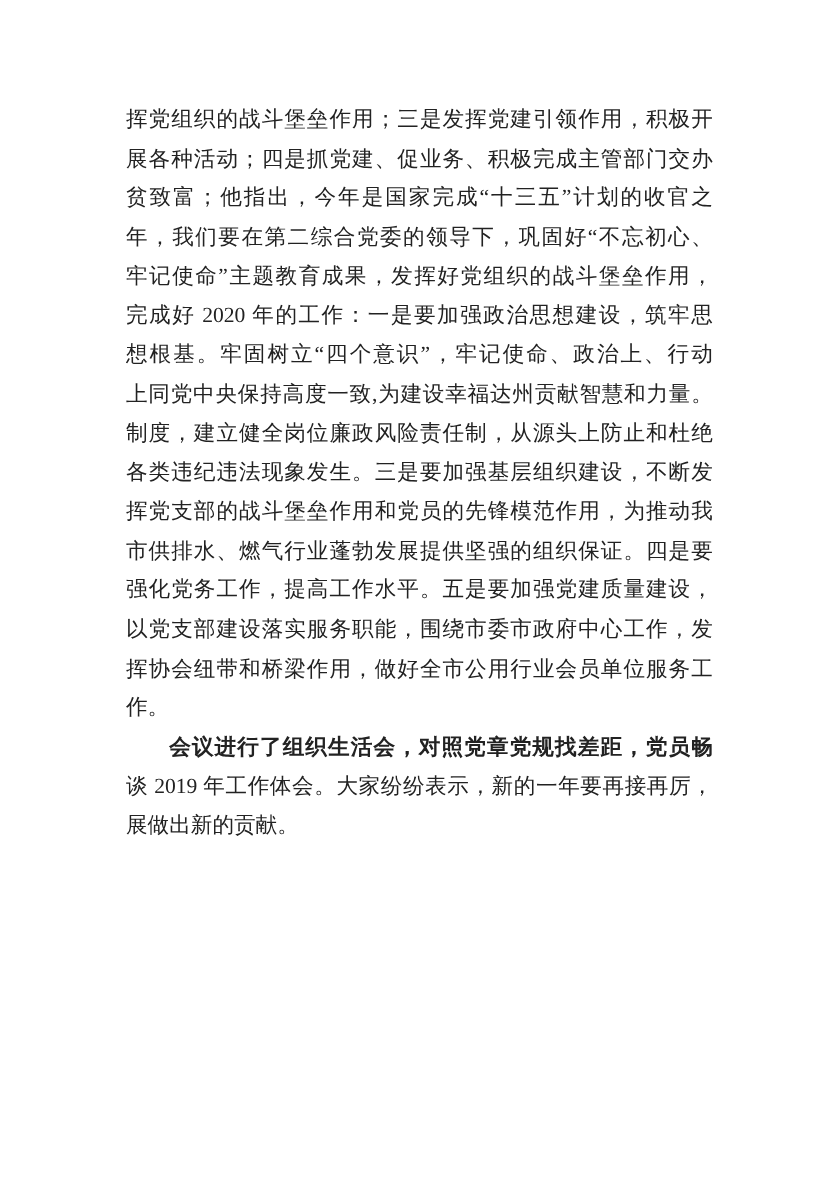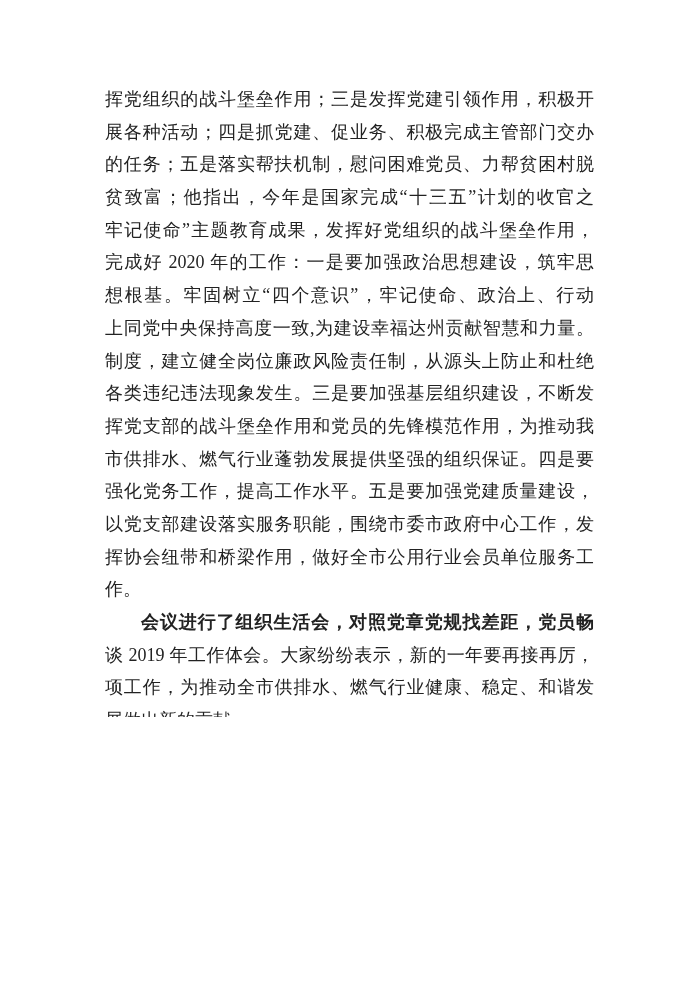--- a/index.html
+++ b/index.html
@@ -47,33 +47,32 @@
     line-height: 18px;
   }
 </style>
 </head>
 <body>
 
 <div class="page">
   <div class="text-block" id="text-block">
       <div class="line j">挥党组织的战斗堡垒作用；三是发挥党建引领作用，积极开</div>
       <div class="line j">展各种活动；四是抓党建、促业务、积极完成主管部门交办</div>
-      <div class="line j">的任务；五是落实帮扶机制，慰问困难党员、力帮贫困村脱</div>
       <div class="line j">贫致富；他指出，今年是国家完成“十三五”计划的收官之</div>
+      <div class="line j">年，我们要在第二综合党委的领导下，巩固好“不忘初心、</div>
       <div class="line j">牢记使命”主题教育成果，发挥好党组织的战斗堡垒作用，</div>
       <div class="line j">完成好 2020 年的工作：一是要加强政治思想建设，筑牢思</div>
       <div class="line j">想根基。牢固树立“四个意识”，牢记使命、政治上、行动</div>
       <div class="line j">上同党中央保持高度一致,为建设幸福达州贡献智慧和力量。</div>
       <div class="line j">制度，建立健全岗位廉政风险责任制，从源头上防止和杜绝</div>
       <div class="line j">各类违纪违法现象发生。三是要加强基层组织建设，不断发</div>
       <div class="line j">挥党支部的战斗堡垒作用和党员的先锋模范作用，为推动我</div>
       <div class="line j">市供排水、燃气行业蓬勃发展提供坚强的组织保证。四是要</div>
       <div class="line j">强化党务工作，提高工作水平。五是要加强党建质量建设，</div>
       <div class="line j">以党支部建设落实服务职能，围绕市委市政府中心工作，发</div>
       <div class="line j">挥协会纽带和桥梁作用，做好全市公用行业会员单位服务工</div>
       <div class="line">作。</div>
       <div class="line j indent">会议进行了组织生活会，对照党章党规找差距，党员畅</div>
       <div class="line j">谈 2019 年工作体会。大家纷纷表示，新的一年要再接再厉，</div>
-      <div class="line j">项工作，为推动全市供排水、燃气行业健康、稳定、和谐发</div>
       <div class="line">展做出新的贡献。</div>
     </div>
   <div class="page-number">2</div>
 </div>
 
 </body></html>

